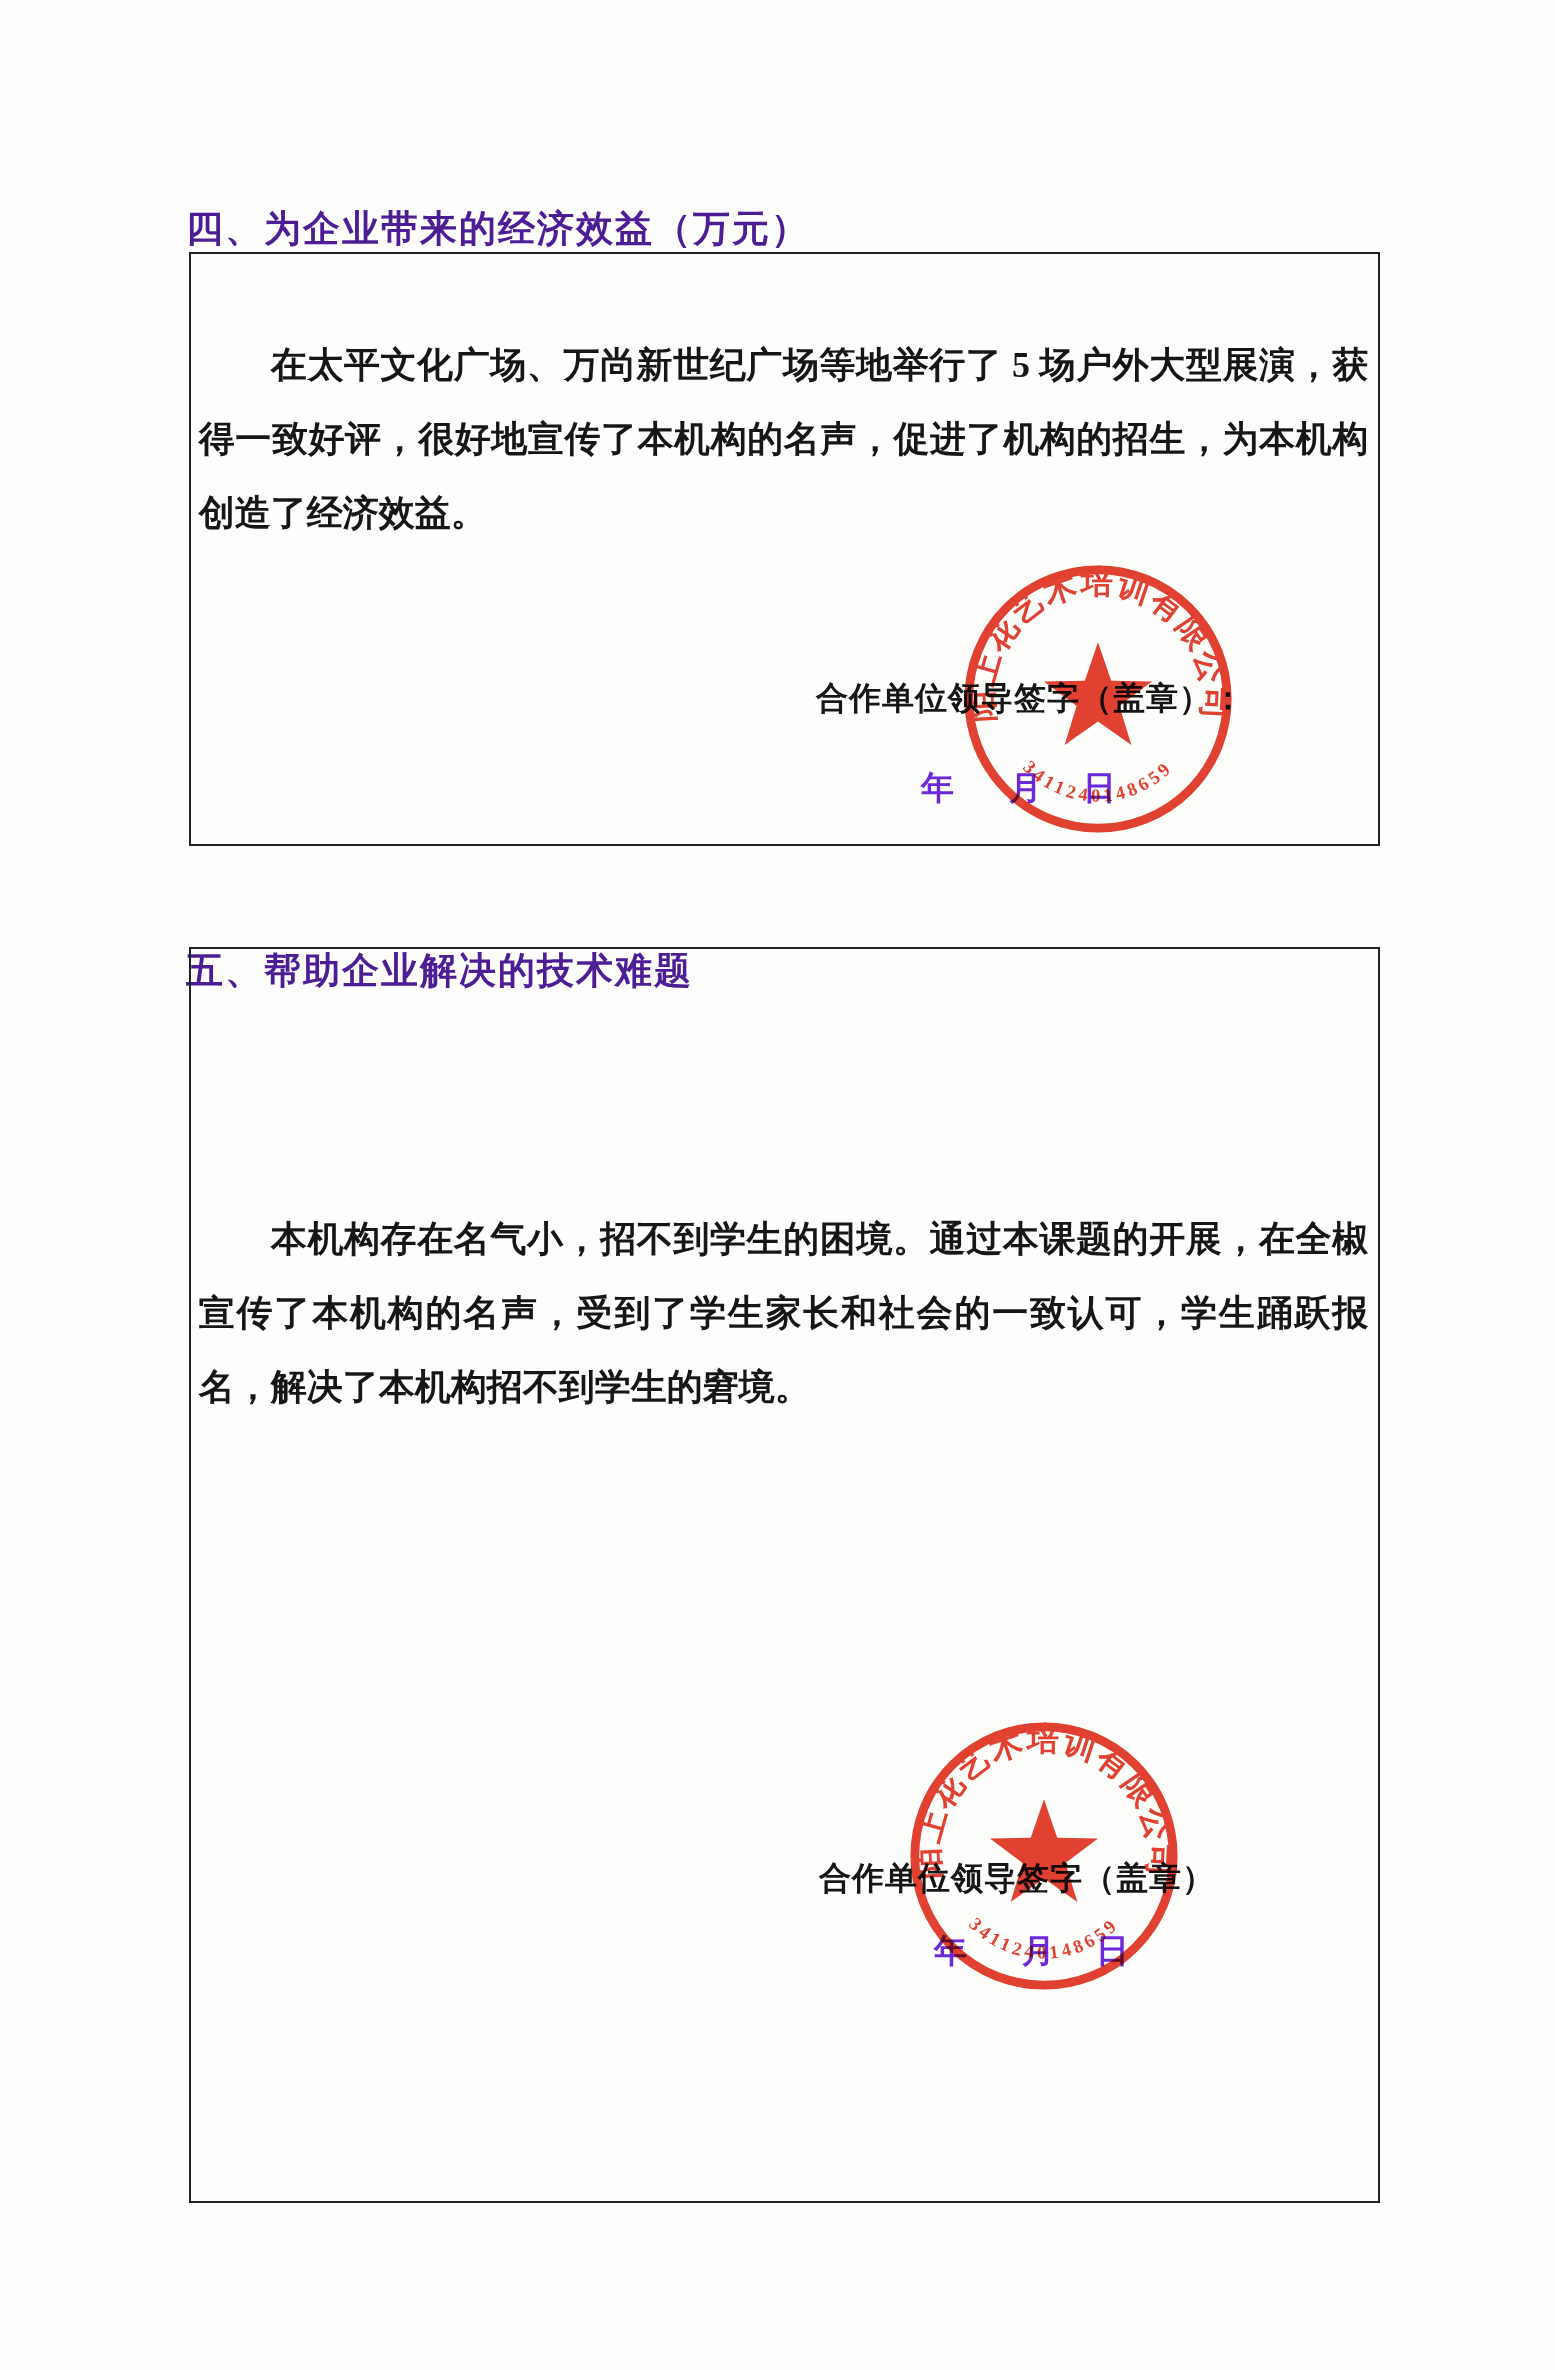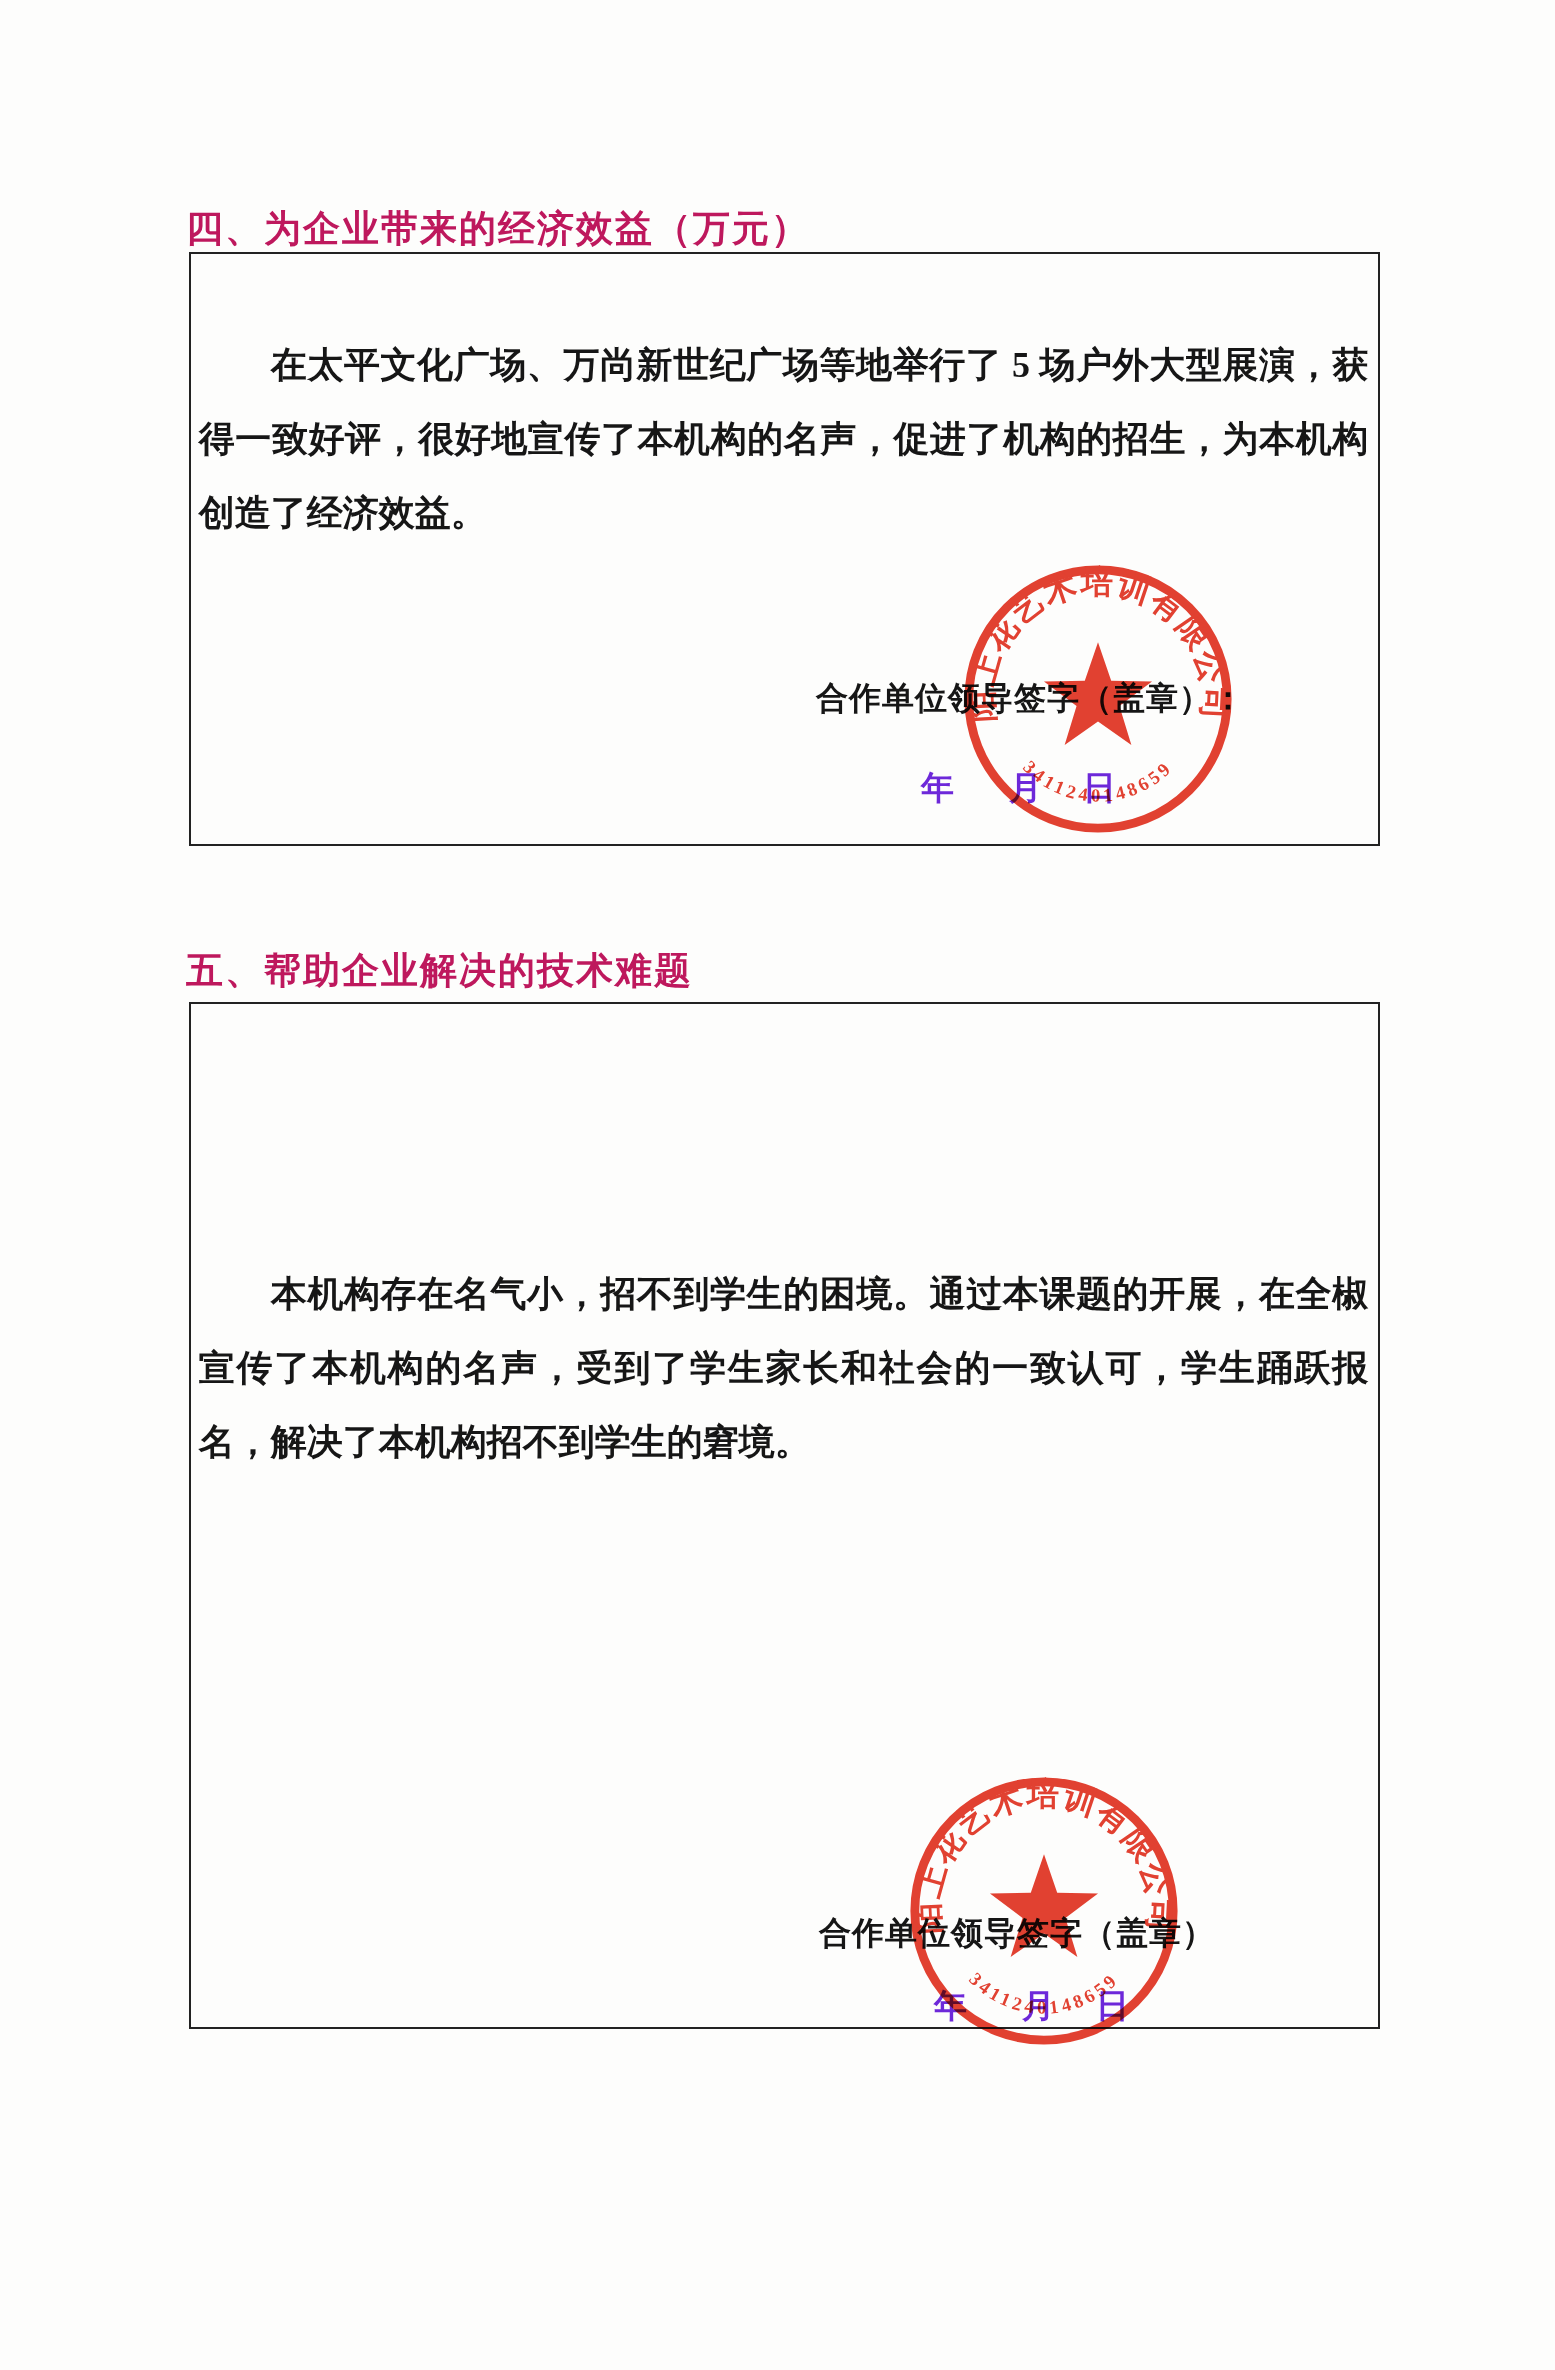--- a/index.html
+++ b/index.html
@@ -11,35 +11,35 @@
     color:#1b1b1b;
     overflow:hidden;
   }
   .section-heading{
     position:absolute;
     left:186px;
     font-family:"Liberation Sans", sans-serif;
     font-weight:900;
     font-size:37px;
     letter-spacing:2px;
-    color:#be185d;
+    color:#4c1d95;
     white-space:nowrap;
   }
   #heading-1{top:204px;}
   #heading-2{top:898px;margin-top:48px;}
   .frame{
     position:absolute;
     left:189px;
     width:1191px;
     border:2.9px solid #222;
     box-sizing:border-box;
     background:transparent;
   }
   #box-1{top:252px;height:594px;}
-  #box-2{top:1002px;height:1027px;padding-left:8px;}
+  #box-2{top:947px;height:1256px;padding-left:8px;}
   .body-text{
     position:absolute;
     left:7.8px;right:9.8px;
     font-size:36px;
     line-height:2.06;
     text-align:justify;
     text-indent:2em;
     color:#161616;
     font-weight:600;
   }

